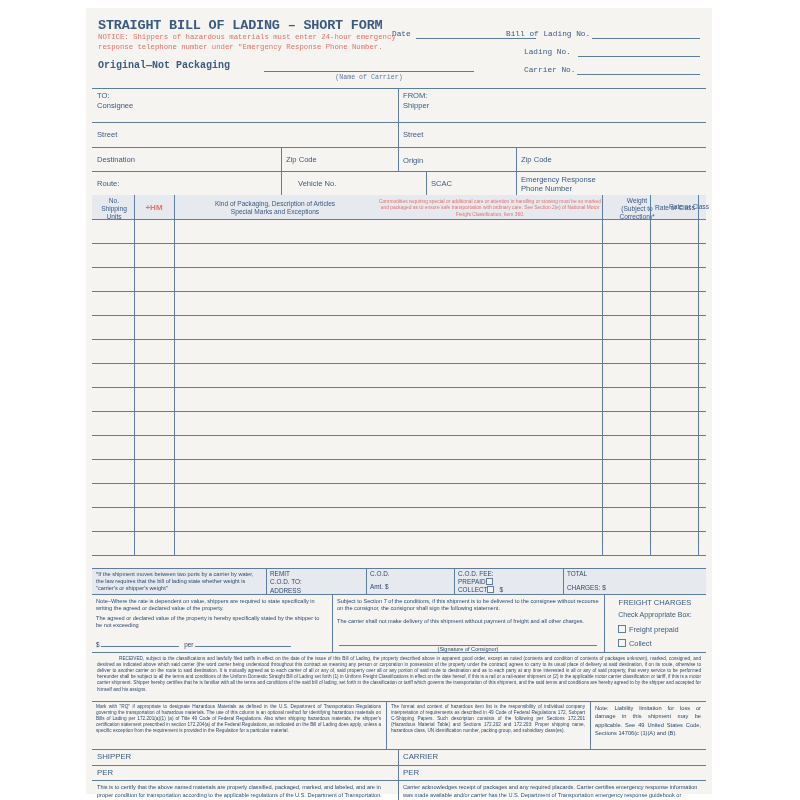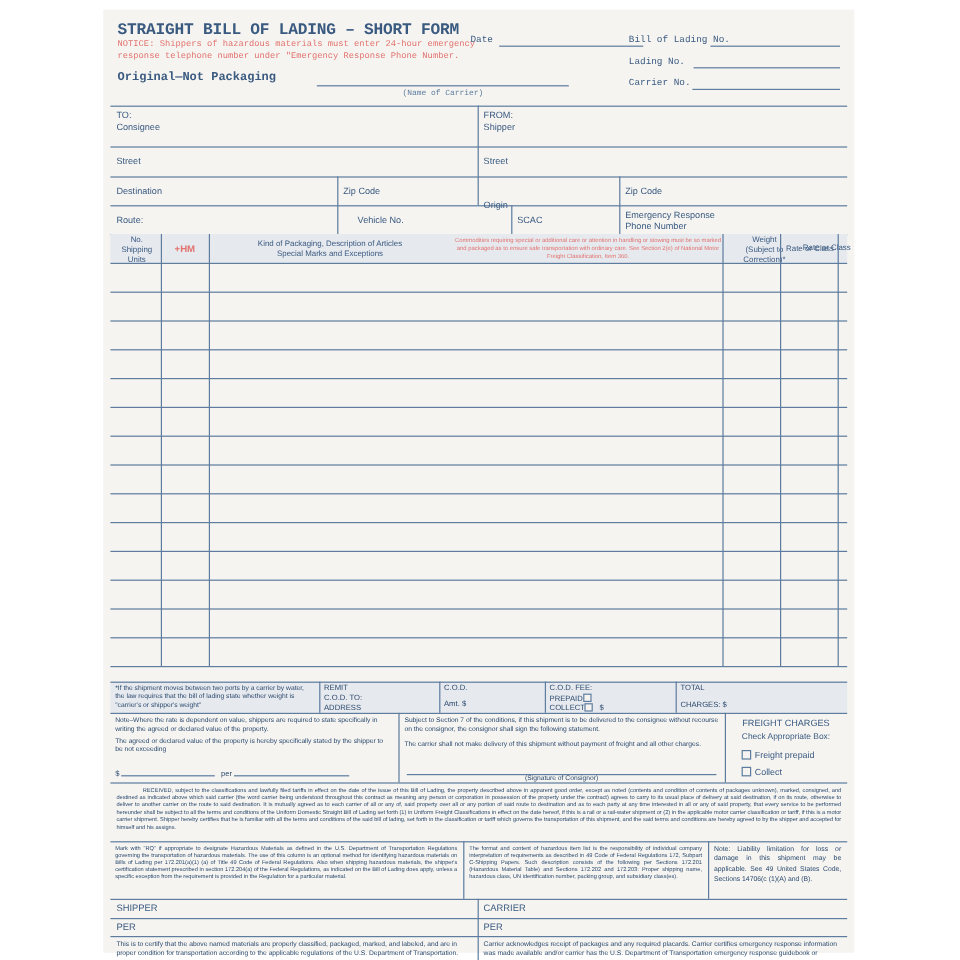--- a/index.html
+++ b/index.html
@@ -54,21 +54,21 @@
   <div class="hdr">
     <div class="title">STRAIGHT BILL OF LADING – SHORT FORM</div>
     <div class="notice">NOTICE: Shippers of hazardous materials must enter 24-hour emergency response telephone number under "Emergency Response Phone Number.</div>
     <div class="orig">Original—Not Packaging</div>
     <div class="carrier-line"></div>
     <div class="carrier-lbl">(Name of Carrier)</div>
 
     <div class="fld" style="left:306px;top:22px;">Date</div>
     <div class="fline" style="left:330px;top:30px;width:120px;"></div>
 
-    <div class="fld" style="left:438px;top:22px;">Bill of Lading No.</div>
+    <div class="fld" style="left:420px;top:22px;">Bill of Lading No.</div>
     <div class="fline" style="left:506px;top:30px;width:108px;"></div>
 
     <div class="fld" style="left:438px;top:40px;">Lading No.</div>
     <div class="fline" style="left:492px;top:48px;width:122px;"></div>
 
     <div class="fld" style="left:438px;top:58px;">Carrier No.</div>
     <div class="fline" style="left:491px;top:66px;width:123px;"></div>
   </div>
 
   <div>
@@ -87,21 +87,21 @@
     <div class="cell-lbl" style="left:11px;top:83px;">TO:</div>
     <div class="cell-lbl" style="left:11px;top:93px;">Consignee</div>
     <div class="cell-lbl" style="left:317px;top:83px;">FROM:</div>
     <div class="cell-lbl" style="left:317px;top:93px;">Shipper</div>
 
     <div class="cell-lbl" style="left:11px;top:122px;">Street</div>
     <div class="cell-lbl" style="left:317px;top:122px;">Street</div>
 
     <div class="cell-lbl" style="left:11px;top:147px;">Destination</div>
     <div class="cell-lbl" style="left:200px;top:147px;">Zip Code</div>
-    <div class="cell-lbl" style="left:317px;top:158px;">Origin</div>
+    <div class="cell-lbl" style="left:317px;top:148px;">Origin</div>
     <div class="cell-lbl" style="left:435px;top:147px;">Zip Code</div>
 
     <div class="cell-lbl" style="left:11px;top:171px;">Route:</div>
     <div class="cell-lbl" style="left:200px;top:171px;margin-left:12px;">Vehicle No.</div>
     <div class="cell-lbl" style="left:345px;top:171px;">SCAC</div>
     <div class="cell-lbl red" style="left:435px;top:167px;white-space:pre-line;">Emergency Response
 Phone Number</div>
   </div>
 
   <div>

